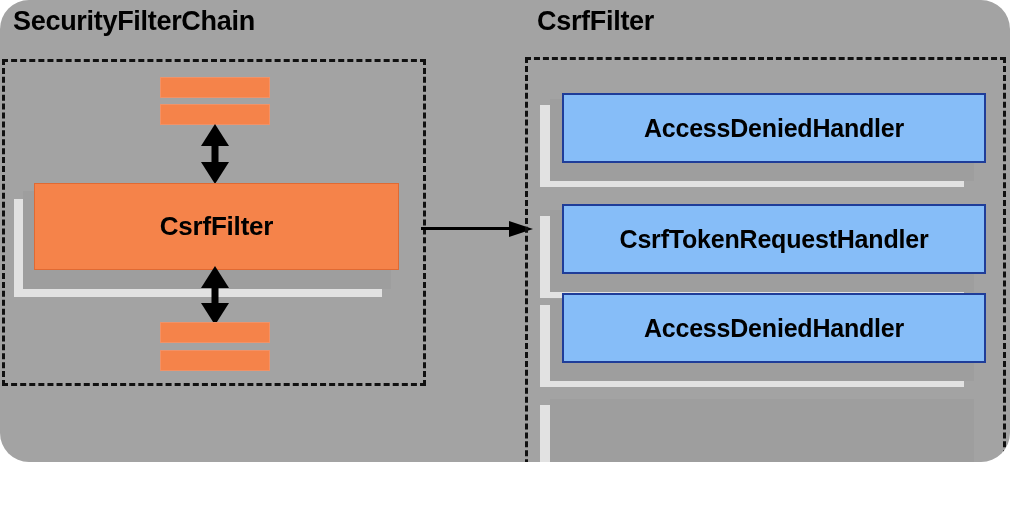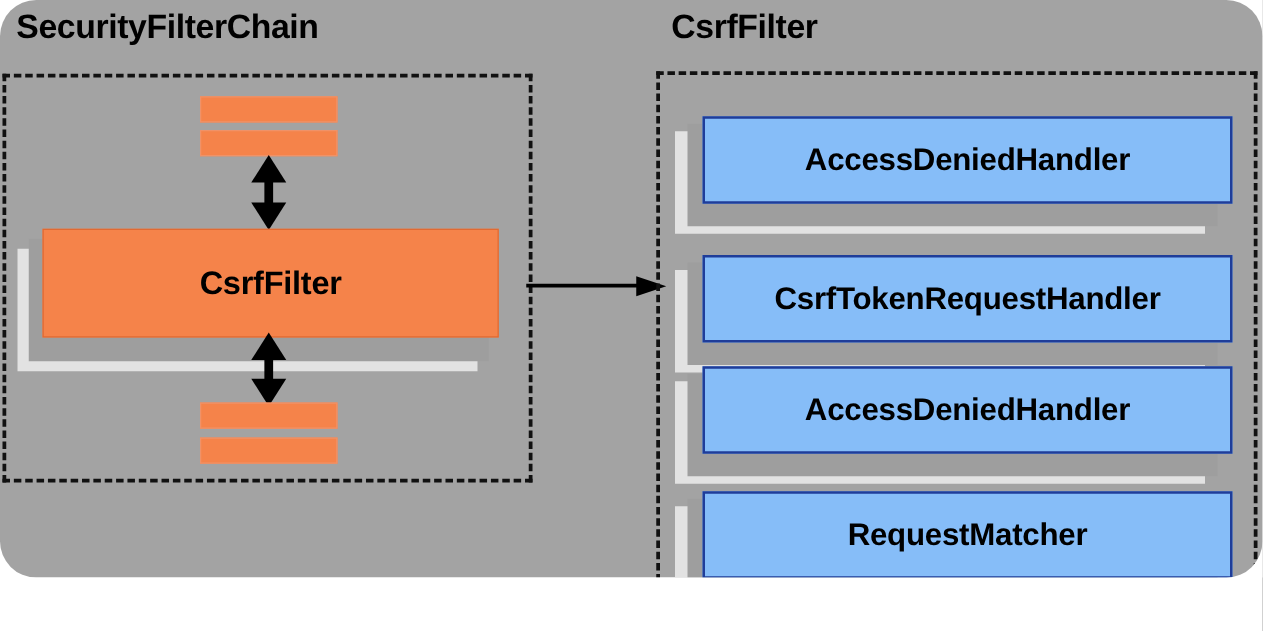--- a/index.html
+++ b/index.html
@@ -211,18 +211,15 @@
     <div class="sh-light"></div>
     <div class="sh-dark"></div>
     <div class="face">
       <span class="face-label">AccessDeniedHandler</span>
     </div>
   </div>
 
   <div class="stack blue-stack" id="blue-3">
     <div class="sh-light"></div>
     <div class="sh-dark"></div>
-    <div class="face">
-      <span class="face-label">RequestMatcher</span>
-    </div>
   </div>
 
 </div>
 
 </body></html>

